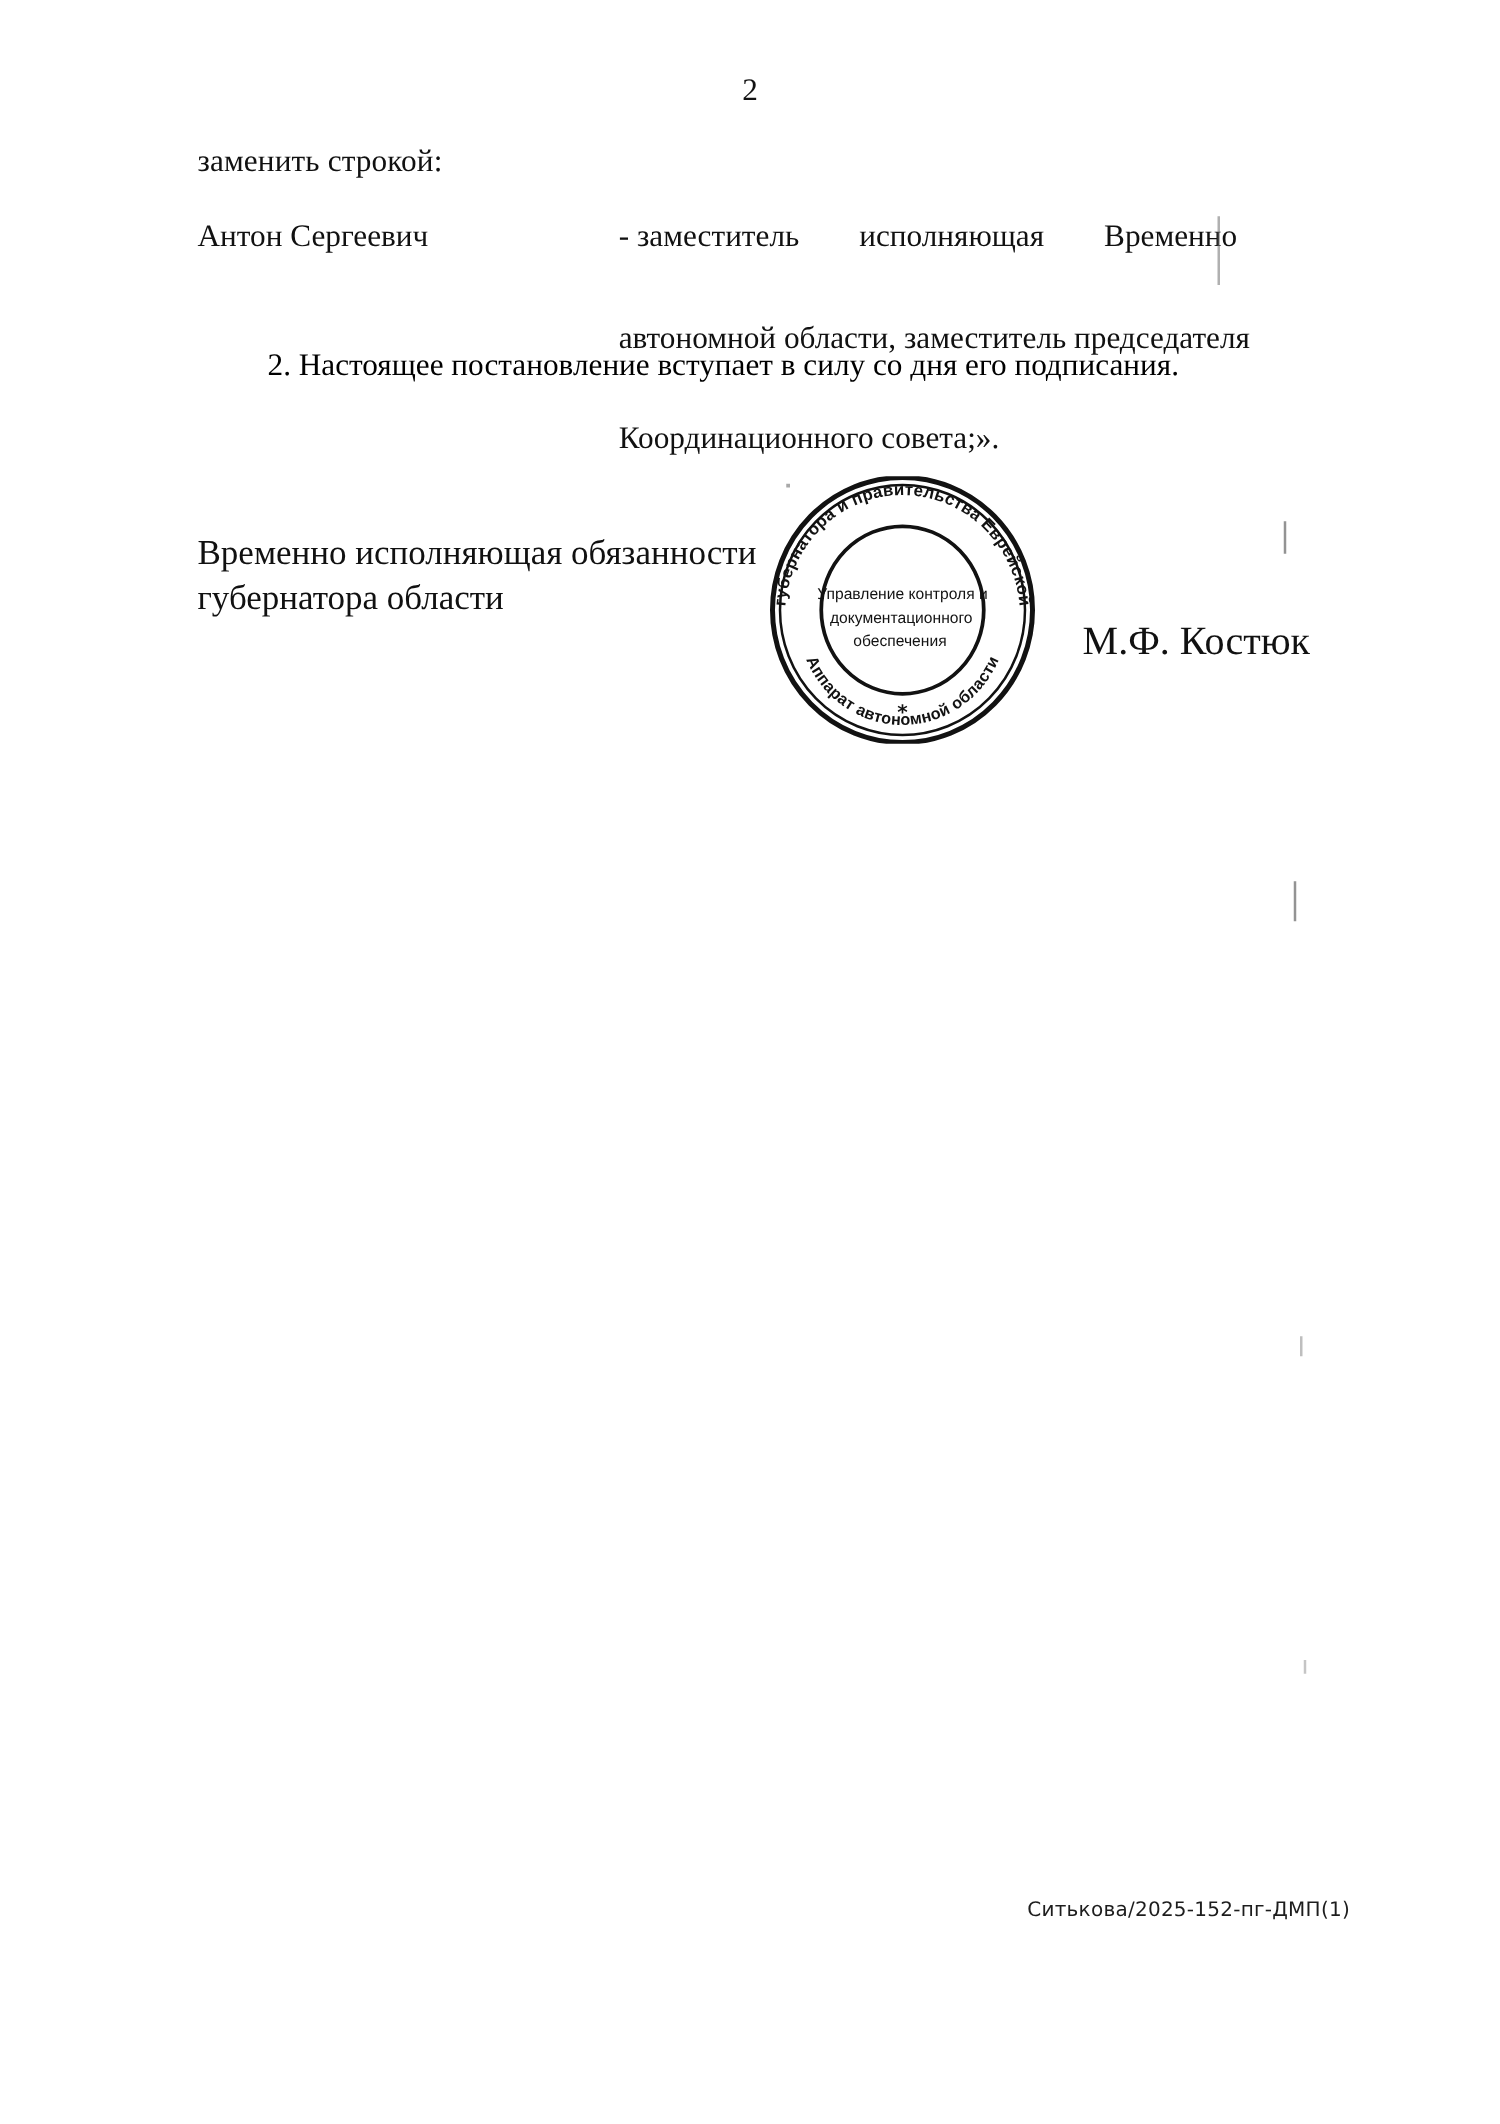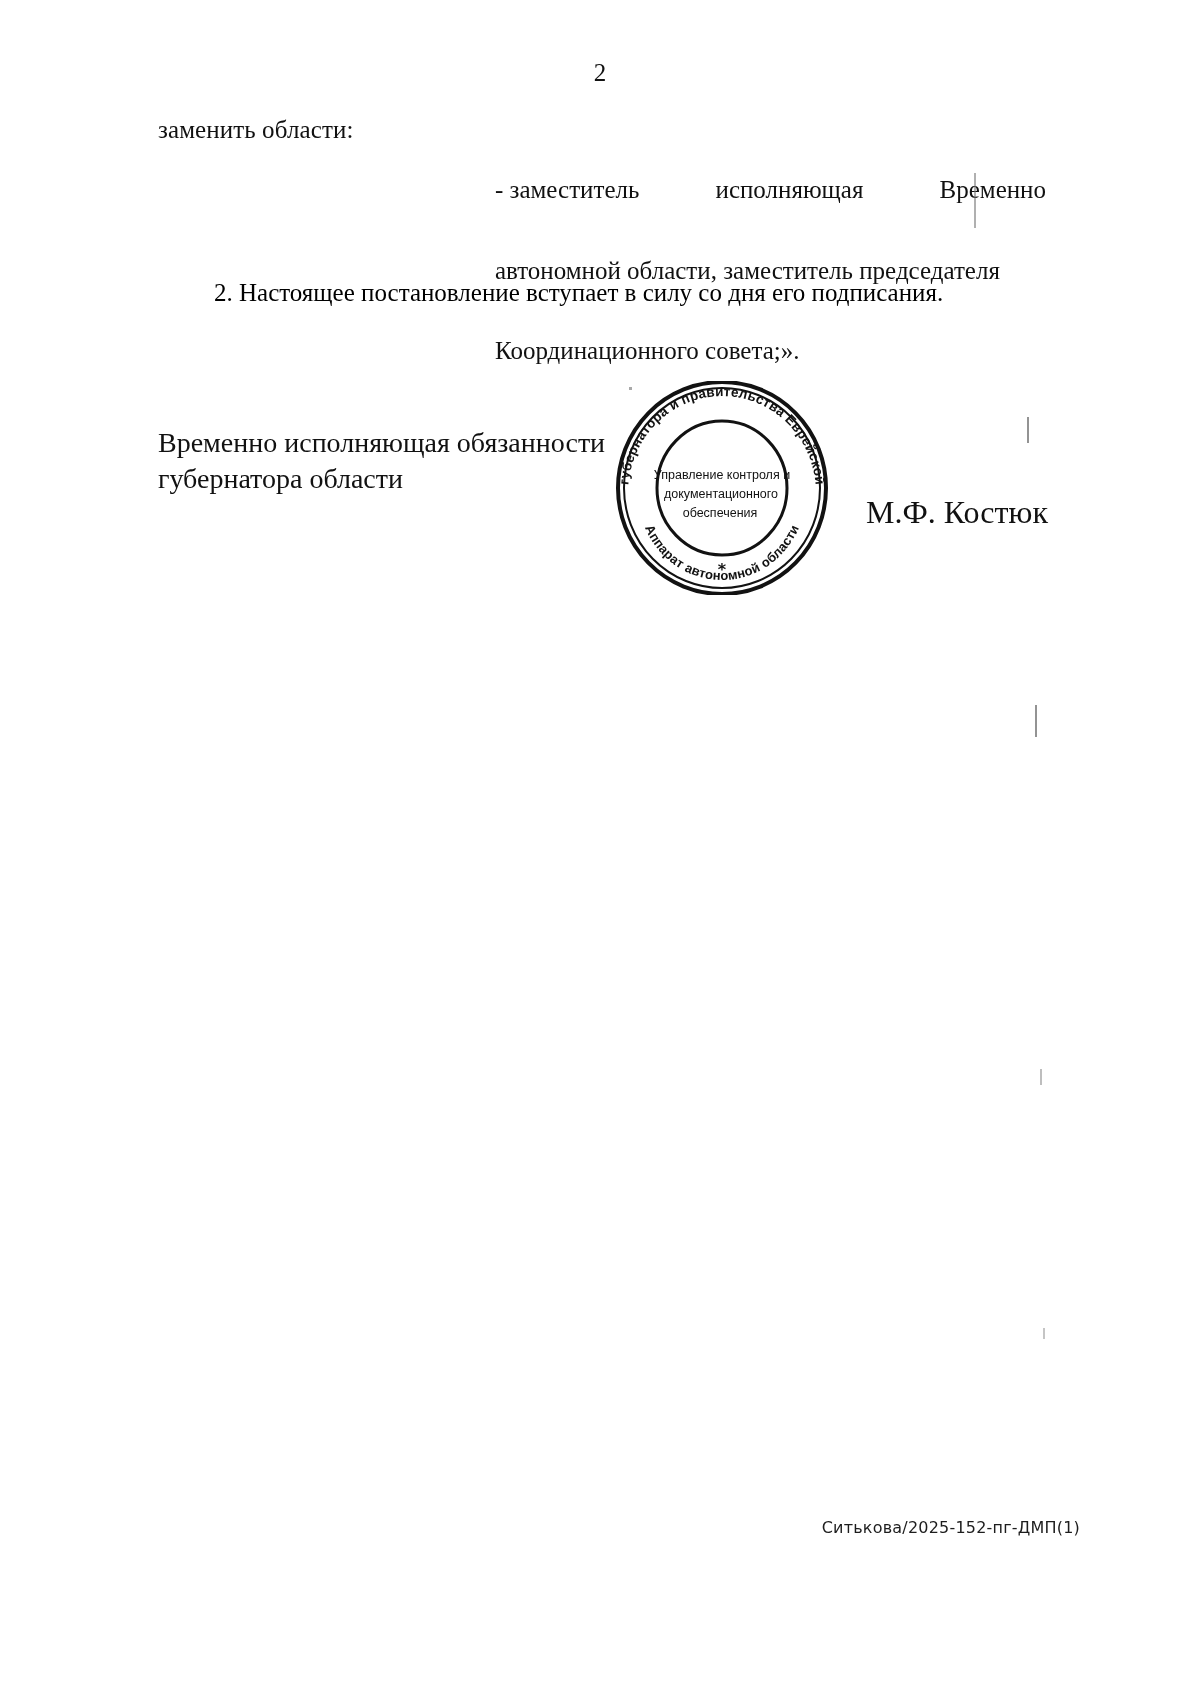--- a/index.html
+++ b/index.html
@@ -63,22 +63,23 @@
     position: absolute;
     top: 0;
     left: 337px;
     width: 551px;
     font-size: 25px;
     line-height: 1.30;
     color: #111;
   }
   .def-desc .l1 {
     display: flex;
-    justify-content: space-between;
+    justify-content: flex-start;
     white-space: nowrap;
+    gap: 48px;
   }
   .def-desc .l2,
   .def-desc .l3 { white-space: nowrap; margin-top: 48px; }
 
   
   .para-2 {
     position: absolute;
     top: 277px;
     left: 158px;
     width: 890px;
@@ -151,24 +152,25 @@
     white-space: nowrap;
   }
 </style>
 </head>
 <body>
 
 <div class="page">
 
   <div class="page-number">2</div>
 
-  <div class="intro-line">заменить области:</div>
+  <div class="intro-line">заменить строкой:</div>
 
   <div class="def-block">
     <div class="def-term">
+      <div>Антон Сергеевич</div>
     </div>
     <div class="def-desc">
       <div class="l1">
         <span>- заместитель</span>
         <span>исполняющая</span>
         <span>Временно</span>
       </div>
       <div class="l2">автономной области, заместитель председателя</div>
       <div class="l3">Координационного совета;».</div>
     </div>

